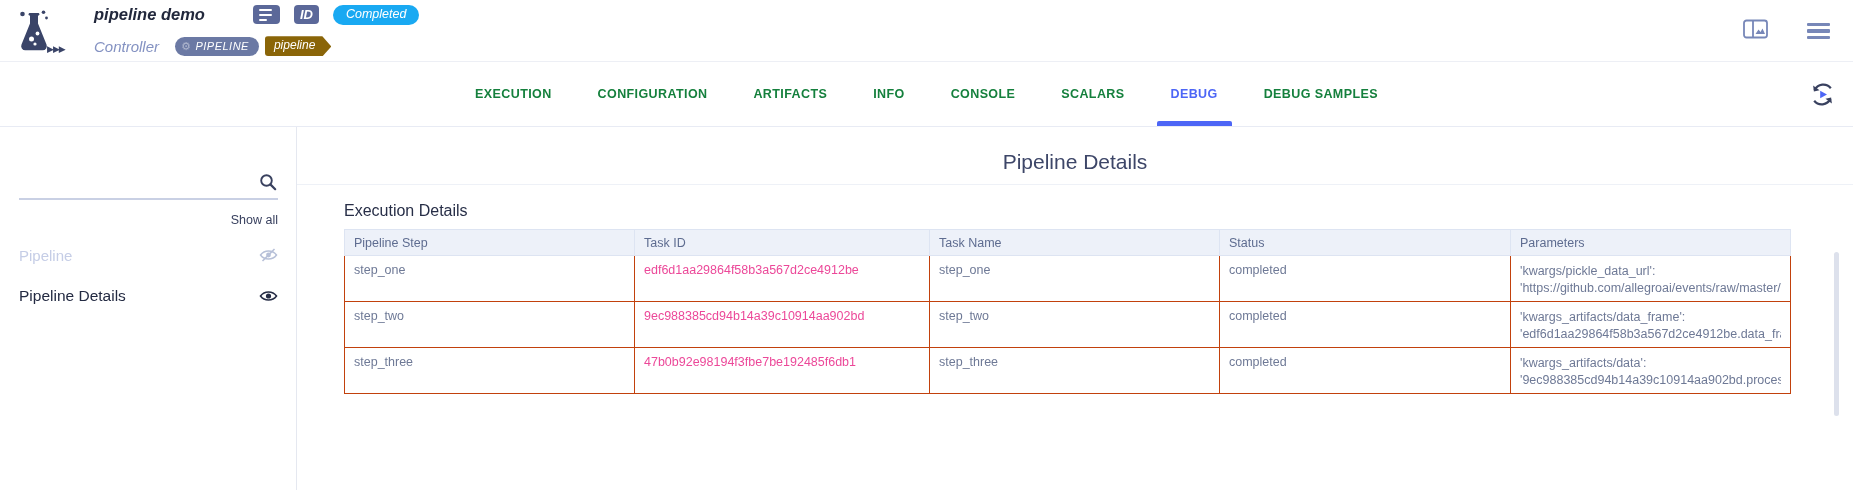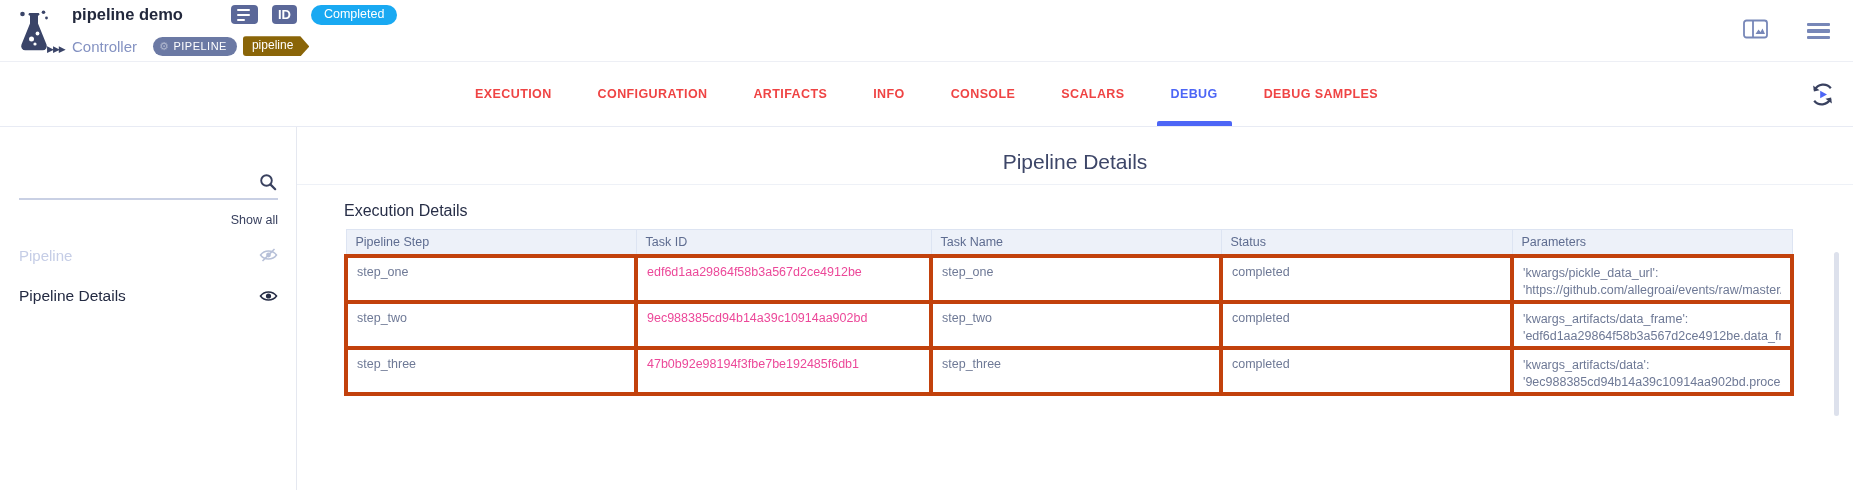--- a/index.html
+++ b/index.html
@@ -7,21 +7,21 @@
     font-family:"Liberation Sans","DejaVu Sans",sans-serif; }
   .app { width:1853px; height:490px; display:flex; flex-direction:column; background:#fff; }
 
   
   .topbar { height:62px; display:flex; align-items:center; padding:0 23px 0 14px;
     border-bottom:1px solid #edeff5; position:relative; flex:0 0 auto; }
   .logo { position:relative; width:58px; height:48px; flex:0 0 auto; }
   .logo svg { position:absolute; left:0; top:2px; }
   .logo-tris { position:absolute; left:33px; bottom:1px; font-size:9px; color:#3a4468;
     letter-spacing:-1px; line-height:9px; }
-  .title-block { margin-left:0; display:flex; flex-direction:column; gap:11px; }
+  .title-block { margin-left:22px; display:flex; flex-direction:column; gap:11px;font-style:italic; }
   .title-row { display:flex; align-items:center; }
   .exp-title { font-size:16.5px; font-weight:700; color:#22283c; }
   .desc-icon { margin-left:48px; width:27px; height:19px; border-radius:4px; background:#5b6899;
     display:flex; flex-direction:column; justify-content:center; gap:2.5px; padding-left:6px; cursor:pointer; }
   .desc-icon i { display:block; height:2.5px; background:#fff; border-radius:1px; }
   .desc-icon i:nth-child(1){ width:13px; } .desc-icon i:nth-child(2){ width:13px; } .desc-icon i:nth-child(3){ width:8px; }
   .id-badge { margin-left:14px; background:#5b6899; color:#fff; font-size:13px; font-weight:700;
     padding:3px 6px; border-radius:4px; line-height:1; cursor:pointer; }
   .status-pill { margin-left:14px; background:#19a9f2; color:#fff; font-size:12.5px;
     padding:3px 13px 4px; border-radius:11px; line-height:1.1; }
@@ -35,21 +35,21 @@
     clip-path:polygon(0 0, calc(100% - 9px) 0, 100% 50%, calc(100% - 9px) 100%, 0 100%); }
   .topbar-right { position:absolute; right:23px; top:0; height:62px; display:flex; align-items:center; gap:39px; }
   .panel-icon { cursor:pointer; display:block; }
   .hamburger { width:23px; display:flex; flex-direction:column; gap:3px; cursor:pointer; }
   .hamburger i { display:block; height:3.5px; background:#7787b8; border-radius:1px; }
 
   
   .tabbar { height:65px; border-bottom:1px solid #e8ebf4; position:relative; flex:0 0 auto; }
   .tabs { height:100%; display:flex; justify-content:center; gap:18px; }
   .tab { height:100%; display:flex; align-items:center; padding:0 14px; font-size:12.5px;
-    letter-spacing:.4px; font-weight:700; color:#ef4444; cursor:pointer; position:relative; }
+    letter-spacing:.4px; font-weight:700; color:#15803d; cursor:pointer; position:relative; }
   .tab.active { color:#4d66f6; }
   .tab.active::after { content:""; position:absolute; left:0; right:0; bottom:0; height:5px;
     background:#4d66f6; border-radius:2px 2px 0 0; }
   .refresh-btn { position:absolute; right:18px; top:20px; width:25px; height:25px; cursor:pointer; }
 
   
   .content { flex:1 1 auto; display:flex; min-height:0; }
   .sidebar { width:297px; flex:0 0 auto; border-right:1px solid #e5e8f0; padding:44px 18px 0 19px; }
   .search-row { position:relative; border-bottom:2px solid #c9d0e4; height:29px; }
   .search-row input { width:225px; border:none; outline:none; font-size:15px; color:#39415f;
@@ -66,21 +66,21 @@
   .eye-btn { cursor:pointer; display:flex; align-items:center; }
 
   .main { flex:1 1 auto; position:relative; min-width:0; }
   .main-title { margin-top:23px; text-align:center; font-size:21px; font-weight:500; color:#3d4668; }
   .main hr { border:none; border-top:1px solid #eef1f7; margin-top:10px; }
   .section-title { margin:17px 0 9px 47px; font-size:16px; font-weight:500; color:#272e47; }
 
   table.exec { border-collapse:collapse; table-layout:fixed; margin-left:47px; width:1446px; }
   table.exec th { background:#edf1f9; border:1px solid #dde4f2; height:26px; text-align:left;
     padding:0 9px; font-size:12.5px; font-weight:400; color:#5e6c90; overflow:hidden; white-space:nowrap;margin-left:36px; }
-  table.exec td { border:4px solid #c2410c; height:46px; vertical-align:top;
+  table.exec td { border:1px solid #c2410c; height:46px; vertical-align:top;
     padding:7px 9px 0; font-size:12.5px; color:#6e7996; overflow:hidden; white-space:nowrap; }
   td .task-link { color:#ec4899; cursor:pointer; text-decoration:none; }
   .param-line { line-height:17px; white-space:nowrap; overflow:hidden; }
 
   .main-scrollbar { position:absolute; right:14px; top:125px; width:5px; height:164px;
     background:#dde1ec; border-radius:3px; cursor:pointer; }
 </style>
 </head>
 <body>
 

